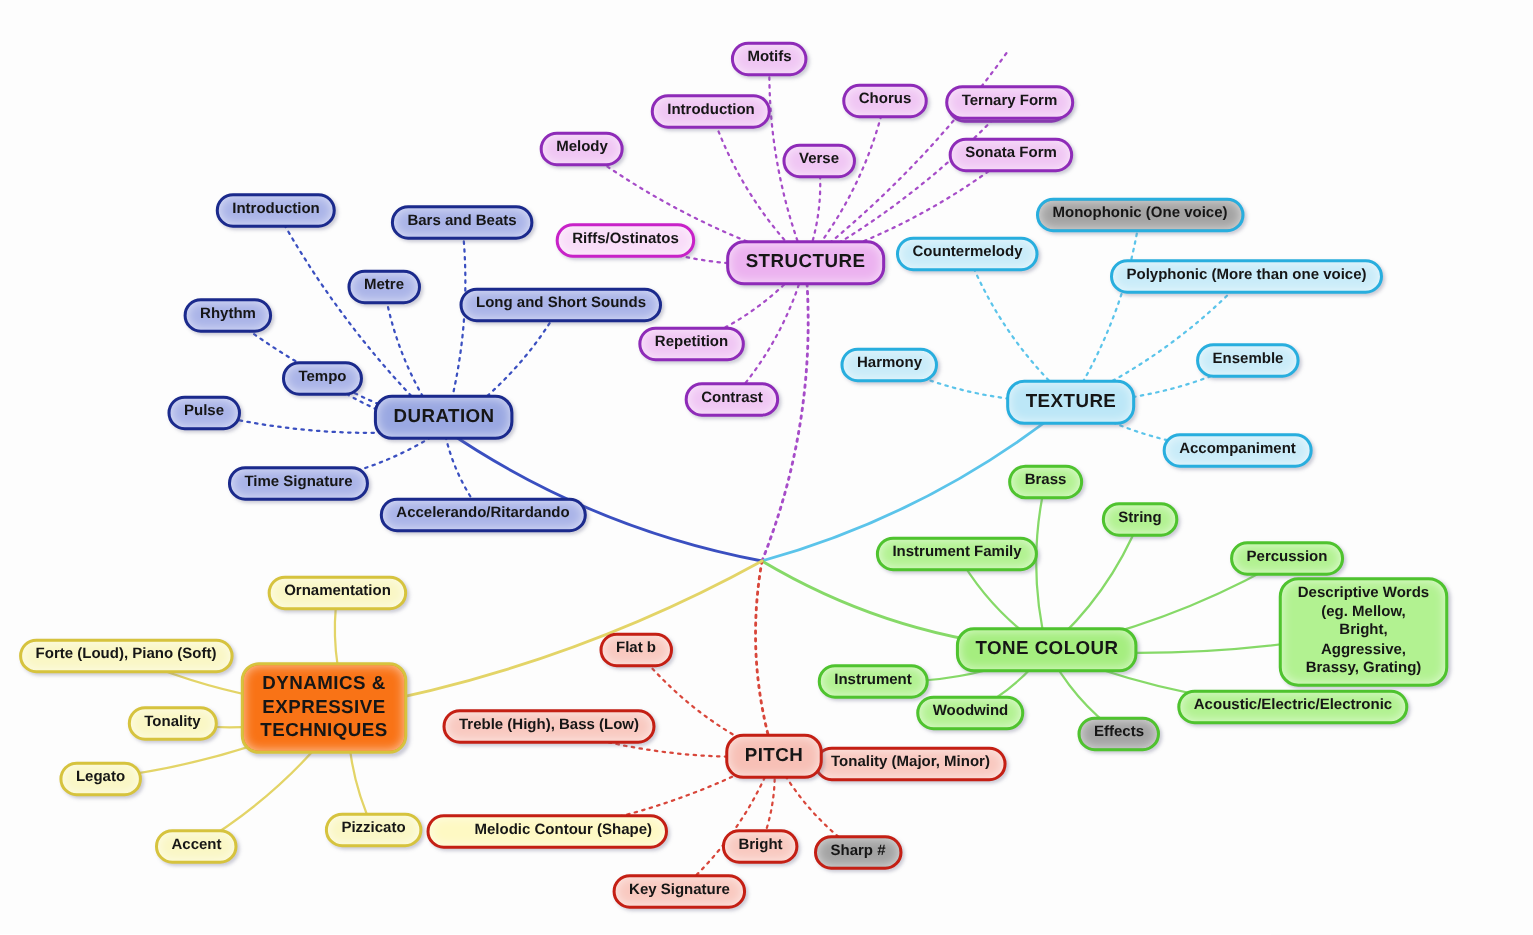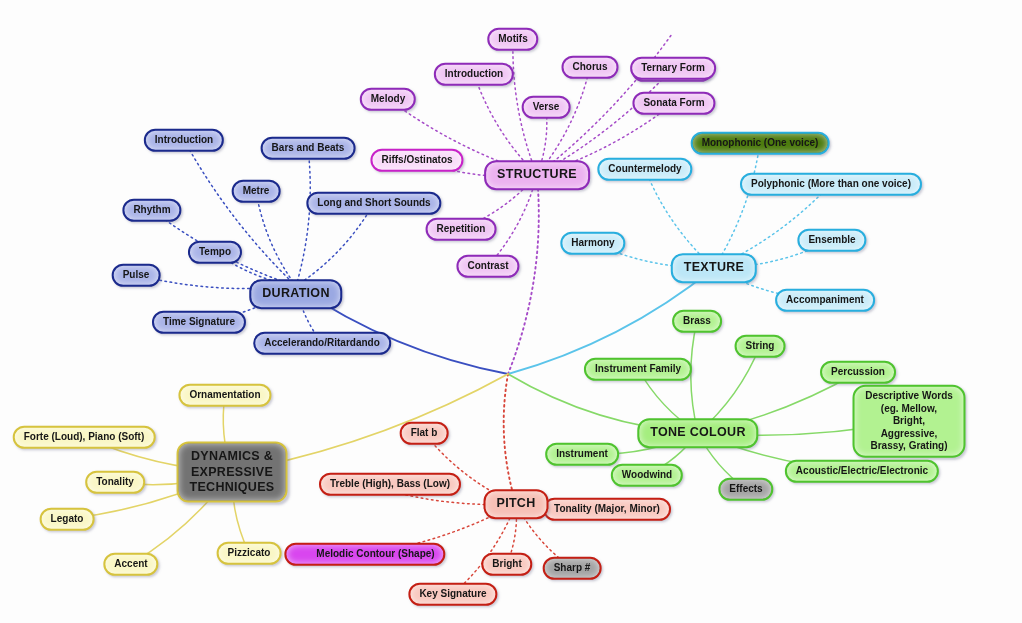--- a/index.html
+++ b/index.html
@@ -87,61 +87,61 @@
     </svg>
 <div class="node child" style="left: 184px; top: 140px; border-color: rgb(27, 42, 140); background: rgb(170, 180, 232);">Introduction</div>
     <div class="node child" style="left: 308px; top: 148px; border-color: rgb(27, 42, 140); background: rgb(170, 180, 232);">Bars and Beats</div>
     <div class="node child" style="left: 256px; top: 191px; border-color: rgb(27, 42, 140); background: rgb(170, 180, 232);">Metre</div>
     <div class="node child" style="left: 152px; top: 210px; border-color: rgb(27, 42, 140); background: rgb(170, 180, 232);">Rhythm</div>
     <div class="node child" style="left: 374px; top: 203px; border-color: rgb(27, 42, 140); background: rgb(170, 180, 232);">Long and Short Sounds</div>
     <div class="node child" style="left: 215px; top: 252px; border-color: rgb(27, 42, 140); background: rgb(170, 180, 232);">Tempo</div>
     <div class="node child" style="left: 136px; top: 275px; border-color: rgb(27, 42, 140); background: rgb(170, 180, 232);">Pulse</div>
     <div class="node child" style="left: 199px; top: 322px; border-color: rgb(27, 42, 140); background: rgb(170, 180, 232);">Time Signature</div>
     <div class="node child" style="left: 322px; top: 343px; border-color: rgb(27, 42, 140); background: rgb(170, 180, 232);">Accelerando/Ritardando</div>
-    <div class="node hub" style="left: 296px; top: 294px; border-color: rgb(27, 42, 140); background: rgb(154, 168, 226);">DURATION</div>
+    <div class="node hub" style="left: 296px; top: 278px; border-color: rgb(27, 42, 140); background: rgb(154, 168, 226);">DURATION</div>
     <div class="node child" style="left: 513px; top: 39px; border-color: rgb(142, 43, 184); background: rgb(240, 198, 244);">Motifs</div>
     <div class="node child" style="left: 474px; top: 74px; border-color: rgb(142, 43, 184); background: rgb(240, 198, 244);">Introduction</div>
     <div class="node child" style="left: 388px; top: 99px; border-color: rgb(142, 43, 184); background: rgb(240, 198, 244);">Melody</div>
     <div class="node child" style="left: 590px; top: 67px; border-color: rgb(142, 43, 184); background: rgb(240, 198, 244);">Chorus</div>
     <div class="node child" style="left: 546px; top: 107px; border-color: rgb(142, 43, 184); background: rgb(240, 198, 244);">Verse</div>
     <div class="node child" style="left: 672px; top: 34px; border-color: rgb(142, 43, 184); background: rgb(240, 198, 244); margin-top: 36px;">Binary Form</div>
     <div class="node child" style="left: 673px; top: 68px; border-color: rgb(142, 43, 184); background: rgb(240, 198, 244);">Ternary Form</div>
     <div class="node child" style="left: 674px; top: 103px; border-color: rgb(142, 43, 184); background: rgb(240, 198, 244);">Sonata Form</div>
     <div class="node child" style="left: 417px; top: 160px; border-color: rgb(200, 34, 200); background: rgb(249, 220, 249);">Riffs/Ostinatos</div>
     <div class="node child" style="left: 461px; top: 229px; border-color: rgb(142, 43, 184); background: rgb(240, 198, 244);">Repetition</div>
     <div class="node child" style="left: 488px; top: 266px; border-color: rgb(142, 43, 184); background: rgb(240, 198, 244);">Contrast</div>
     <div class="node hub" style="left: 537px; top: 175px; border-color: rgb(142, 43, 184); background: rgb(236, 178, 240);">STRUCTURE</div>
-    <div class="node child" style="left: 760px; top: 143px; border-color: rgb(40, 174, 222); background: #4d7c0f;">Monophonic (One voice)</div>
+    <div class="node child" style="left: 760px; top: 143px; border-color: rgb(40, 174, 222); background: #a3a3a3;">Monophonic (One voice)</div>
     <div class="node child" style="left: 645px; top: 169px; border-color: rgb(40, 174, 222); background: rgb(201, 236, 249);">Countermelody</div>
     <div class="node child" style="left: 831px; top: 184px; border-color: rgb(40, 174, 222); background: rgb(201, 236, 249);">Polyphonic (More than one voice)</div>
     <div class="node child" style="left: 832px; top: 240px; border-color: rgb(40, 174, 222); background: rgb(201, 236, 249);">Ensemble</div>
     <div class="node child" style="left: 593px; top: 243px; border-color: rgb(40, 174, 222); background: rgb(201, 236, 249);">Harmony</div>
     <div class="node child" style="left: 825px; top: 300px; border-color: rgb(40, 174, 222); background: rgb(201, 236, 249);">Accompaniment</div>
     <div class="node hub" style="left: 714px; top: 268px; border-color: rgb(40, 174, 222); background: rgb(188, 231, 247);">TEXTURE</div>
     <div class="node child" style="left: 697px; top: 321px; border-color: rgb(79, 195, 47); background: rgb(178, 242, 145);">Brass</div>
     <div class="node child" style="left: 760px; top: 346px; border-color: rgb(79, 195, 47); background: rgb(178, 242, 145);">String</div>
     <div class="node child" style="left: 638px; top: 369px; border-color: rgb(79, 195, 47); background: rgb(178, 242, 145);">Instrument Family</div>
     <div class="node child" style="left: 858px; top: 372px; border-color: rgb(79, 195, 47); background: rgb(178, 242, 145);">Percussion</div>
     <div class="node child" style="left: 909px; top: 421px; border-color: rgb(79, 195, 47); background: rgb(178, 242, 145);">Descriptive Words (eg. Mellow, Bright,
 Aggressive, Brassy, Grating)</div>
     <div class="node child" style="left: 582px; top: 454px; border-color: rgb(79, 195, 47); background: rgb(178, 242, 145);">Instrument</div>
     <div class="node child" style="left: 647px; top: 475px; border-color: rgb(79, 195, 47); background: rgb(178, 242, 145);">Woodwind</div>
     <div class="node child" style="left: 746px; top: 489px; border-color: rgb(79, 195, 47); background: #a3a3a3;">Effects</div>
     <div class="node child" style="left: 862px; top: 471px; border-color: rgb(79, 195, 47); background: rgb(178, 242, 145);">Acoustic/Electric/Electronic</div>
     <div class="node hub" style="left: 698px; top: 433px; border-color: rgb(79, 195, 47); background: rgb(165, 238, 127);">TONE COLOUR</div>
     <div class="node child" style="left: 424px; top: 433px; border-color: rgb(196, 31, 20); background: rgb(249, 201, 192);">Flat b</div>
-    <div class="node child" style="left: 366px; top: 484px; border-color: rgb(196, 31, 20); background: rgb(249, 201, 192); margin-left: 24px;">Treble (High), Bass (Low)</div>
+    <div class="node child" style="left: 366px; top: 484px; border-color: rgb(196, 31, 20); background: rgb(249, 201, 192);">Treble (High), Bass (Low)</div>
     <div class="node child" style="left: 607px; top: 509px; border-color: rgb(196, 31, 20); background: rgb(249, 201, 192);">Tonality (Major, Minor)</div>
-    <div class="node child" style="left: 365px; top: 554px; border-color: rgb(196, 31, 20); background: #d946ef; padding-left: 30px;">Melodic Contour (Shape)</div>
+    <div class="node child" style="left: 365px; top: 554px; border-color: rgb(196, 31, 20); background: #fef9c3; padding-left: 30px;">Melodic Contour (Shape)</div>
     <div class="node child" style="left: 507px; top: 564px; border-color: rgb(196, 31, 20); background: rgb(249, 201, 192);">Bright</div>
     <div class="node child" style="left: 572px; top: 568px; border-color: rgb(196, 31, 20); background: #a3a3a3;">Sharp #</div>
     <div class="node child" style="left: 453px; top: 594px; border-color: rgb(196, 31, 20); background: rgb(249, 201, 192);">Key Signature</div>
     <div class="node hub" style="left: 516px; top: 504px; border-color: rgb(196, 31, 20); background: rgb(247, 192, 182);">PITCH</div>
     <div class="node child" style="left: 225px; top: 395px; border-color: rgb(214, 195, 62); background: rgb(250, 247, 197);">Ornamentation</div>
     <div class="node child" style="left: 84px; top: 437px; border-color: rgb(214, 195, 62); background: rgb(250, 247, 197);">Forte (Loud), Piano (Soft)</div>
     <div class="node child" style="left: 115px; top: 482px; border-color: rgb(214, 195, 62); background: rgb(250, 247, 197);">Tonality</div>
     <div class="node child" style="left: 67px; top: 519px; border-color: rgb(214, 195, 62); background: rgb(250, 247, 197);">Legato</div>
     <div class="node child" style="left: 131px; top: 564px; border-color: rgb(214, 195, 62); background: rgb(250, 247, 197);">Accent</div>
     <div class="node child" style="left: 249px; top: 553px; border-color: rgb(214, 195, 62); background: rgb(250, 247, 197);">Pizzicato</div>
-    <div class="node hub" style="left: 232px; top: 472px; border-color: rgb(214, 195, 62); background: #737373;">DYNAMICS &amp;
+    <div class="node hub" style="left: 216px; top: 472px; border-color: rgb(214, 195, 62); background: #f97316;">DYNAMICS &amp;
 EXPRESSIVE
 TECHNIQUES</div>
   </div>
 
 </body></html>

